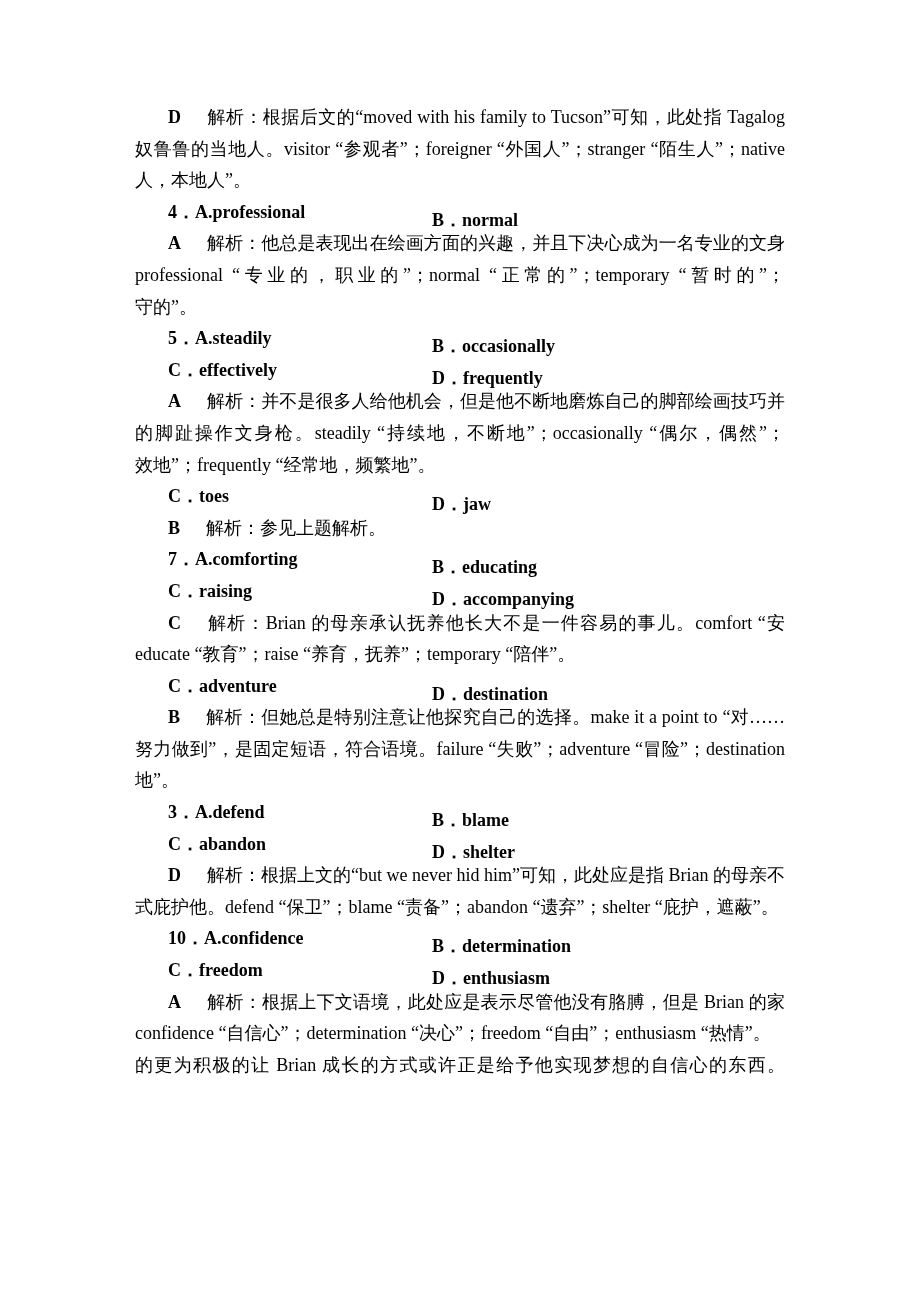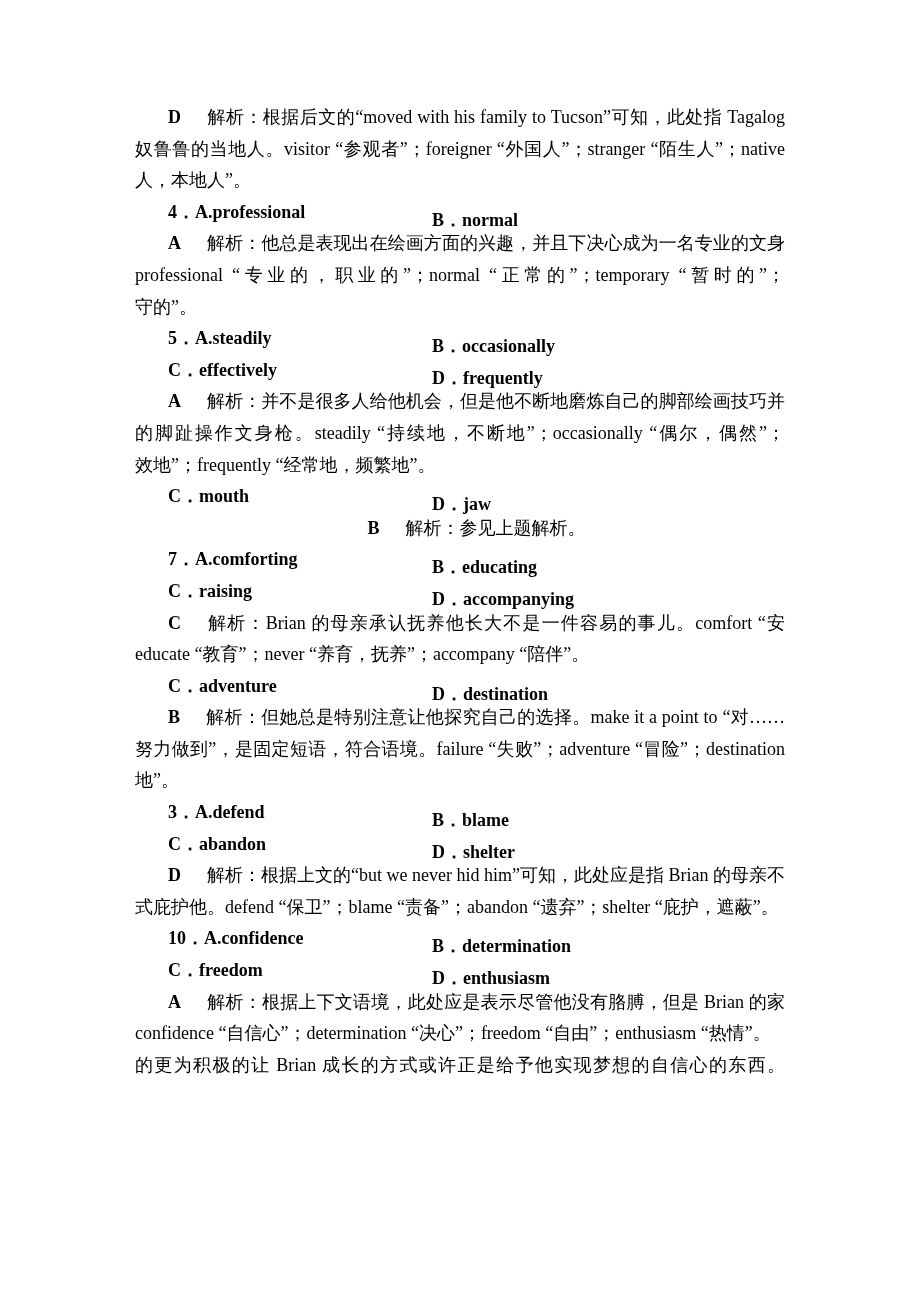--- a/index.html
+++ b/index.html
@@ -17,21 +17,21 @@
     top: 102px;
     left: 135px;
     width: 650px;
   }
   .line {
     height: 31.6px;
     line-height: 31.6px;
     font-size: 18px;
     white-space: nowrap;
   }
-  .first { padding-left: 33px; white-space: normal; height: 31.6px; overflow: hidden; text-align: center; }
+  .first { padding-left: 33px; white-space: normal; height: 31.6px; overflow: hidden; }
   .cont  { white-space: normal; height: 31.6px; overflow: hidden; }
   .fill  { text-align: justify; text-align-last: justify; }
   .ans   { font-weight: bold; margin-right: 26px; }
   .opts  { position: relative; font-weight: bold; }
   .o1 { position: absolute; left: 33px;  top: 0; }
   .o2 { position: absolute; left: 297px; top: 8px; }
 </style>
 </head>
 <body>
 
@@ -58,37 +58,37 @@
     <div class="line opts">
         <span class="o1">C．effectively</span>
         <span class="o2">D．frequently</span>
       </div>
 
     <div class="line first fill"><span class="ans">A</span><span>解析：并不是很多人给他机会，但是他不断地磨炼自己的脚部绘画技巧并且用自己</span></div>
     <div class="line cont fill">的脚趾操作文身枪。steadily “持续地，不断地”；occasionally “偶尔，偶然”；effectively “高</div>
     <div class="line cont">效地”；frequently “经常地，频繁地”。</div>
 
     <div class="line opts">
-        <span class="o1">C．mouth</span>
+        <span class="o1">C．toes</span>
         <span class="o2">D．jaw</span>
       </div>
 
     <div class="line first"><span class="ans">B</span><span>解析：参见上题解析。</span></div>
 
     <div class="line opts">
         <span class="o1">7．A.comforting</span>
         <span class="o2">B．educating</span>
       </div>
     <div class="line opts">
         <span class="o1">C．raising</span>
         <span class="o2">D．accompanying</span>
       </div>
 
     <div class="line first fill"><span class="ans">C</span><span>解析：Brian 的母亲承认抚养他长大不是一件容易的事儿。comfort “安慰”；</span></div>
-    <div class="line cont">educate “教育”；never “养育，抚养”；accompany “陪伴”。</div>
+    <div class="line cont">educate “教育”；raise “养育，抚养”；temporary “陪伴”。</div>
 
     <div class="line opts">
         <span class="o1">C．adventure</span>
         <span class="o2">D．destination</span>
       </div>
 
     <div class="line first fill"><span class="ans">B</span><span>解析：但她总是特别注意让他探究自己的选择。make it a point to “对……特别注意，</span></div>
     <div class="line cont fill">努力做到”，是固定短语，符合语境。failure “失败”；adventure “冒险”；destination “目的</div>
     <div class="line cont">地”。</div>
 

